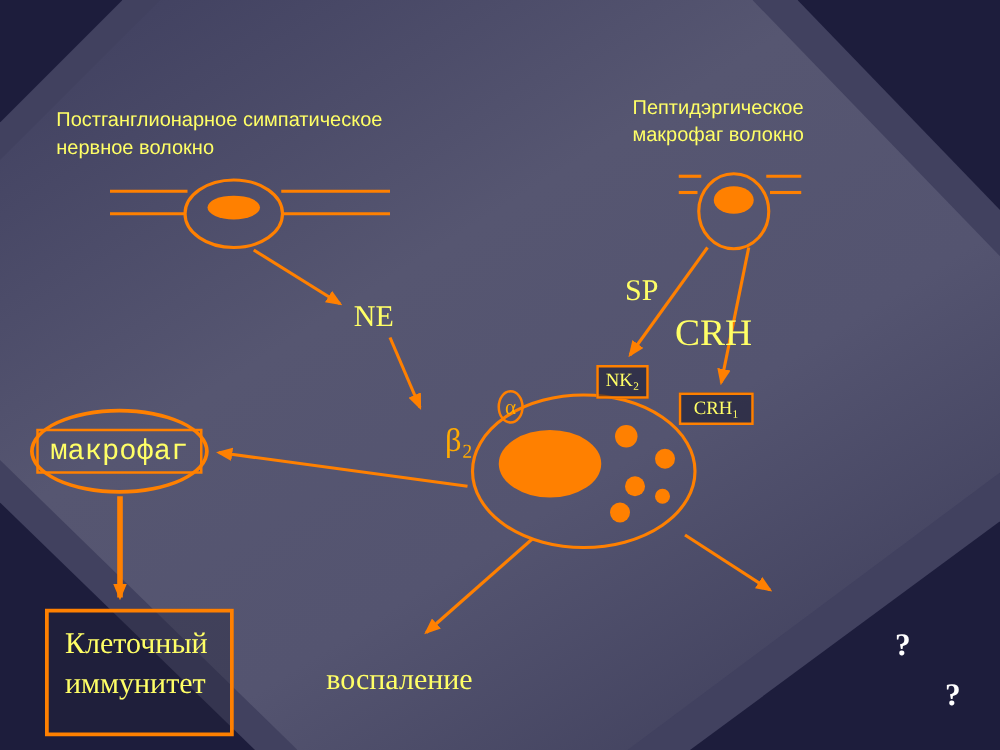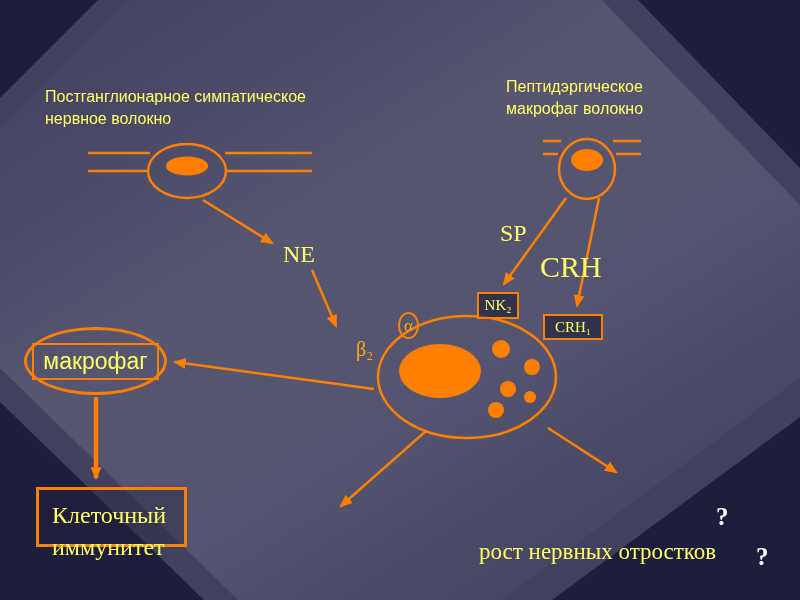--- a/index.html
+++ b/index.html
@@ -18,31 +18,31 @@
   .br{right:0;bottom:0;width:248px;height:183px;background:#1d1d3c;clip-path:polygon(100% 0,100% 100%,0 100%)}
   #diagram{position:absolute;left:0;top:0}
   .txt{position:absolute;color:#ffff66}
   .pre{white-space:pre-line}
   .serif{font-family:"Liberation Serif",serif}
   #title{left:0;top:10px;width:100%;text-align:center;font-size:28px;font-weight:bold;color:#ffff4d}
   .fiber-label{font-size:16px;line-height:1.35}
   .mediator{font-family:"Liberation Serif",serif;font-size:24px}
   .obox{position:absolute;border:2px solid #ff8000;background:rgba(22,22,44,.55);color:#ffff66;
     display:flex;align-items:center;justify-content:center;font-family:"Liberation Serif",serif;font-size:15px}
-  #immunity-box{position:absolute;left:36px;top:487px;width:151px;height:60px;border:3px solid #ff8000;
+  #immunity-box{position:absolute;left:36px;top:487px;width:151px;height:102px;border:3px solid #ff8000;
     background:rgba(35,35,58,.4);color:#ffff66;font-family:"Liberation Serif",serif;font-size:24px;
     line-height:1.35;padding:9px 0 0 13px;white-space:pre-line}
   #macrophage{position:absolute;left:24px;top:327px;width:143px;height:68px;border:3px solid #ff8000;
     border-radius:50%;display:flex;align-items:center;justify-content:center}
-  #macrophage .inner{border:2px solid #ff8000;padding:3px 9px;font-family:Liberation Sans, sans-serif;
+  #macrophage .inner{border:2px solid #ff8000;padding:3px 9px;font-family:Liberation Mono, monospace;
     font-size:23px;color:#ffff66}
   #alpha-receptor{position:absolute;left:398px;top:312px;width:21px;height:27px;border:2px solid #ff8000;
     border-radius:50%;display:flex;align-items:center;justify-content:center;
     color:#ffaa00;font-family:"Liberation Serif",serif;font-size:17px}
-  #beta-receptor{left:356px;top:338px;font-size:20px;color:#ffaa00}
+  #beta-receptor{left:356px;top:338px;font-size:26px;color:#ffaa00}
   .question{color:#ffffff;font-weight:bold;font-size:25px;font-family:"Liberation Serif",serif}
   .outcome{font-family:"Liberation Serif",serif;font-size:23px}
 </style>
 </head>
 <body>
 
 <div id="slide">
 
   <div class="corner tl-mid"></div>
   <div class="corner tl"></div>
@@ -126,18 +126,18 @@
 
   <div id="macrophage">
     <div class="inner">
       <span>макрофаг</span>
     </div>
   </div>
 
   <div id="immunity-box">Клеточный
 иммунитет</div>
 
+  <div class="txt outcome" style="left:261px;top:531px;font-size:24px">воспаление</div>
 
   <div class="txt question" style="position:absolute;left:716px;top:503px">?</div>
-  <div class="txt outcome" style="left:479px;top:539px">рост нервных отростков</div>
   <div class="txt question" style="position:absolute;left:756px;top:543px">?</div>
 
 </div>
 
 </body></html>

